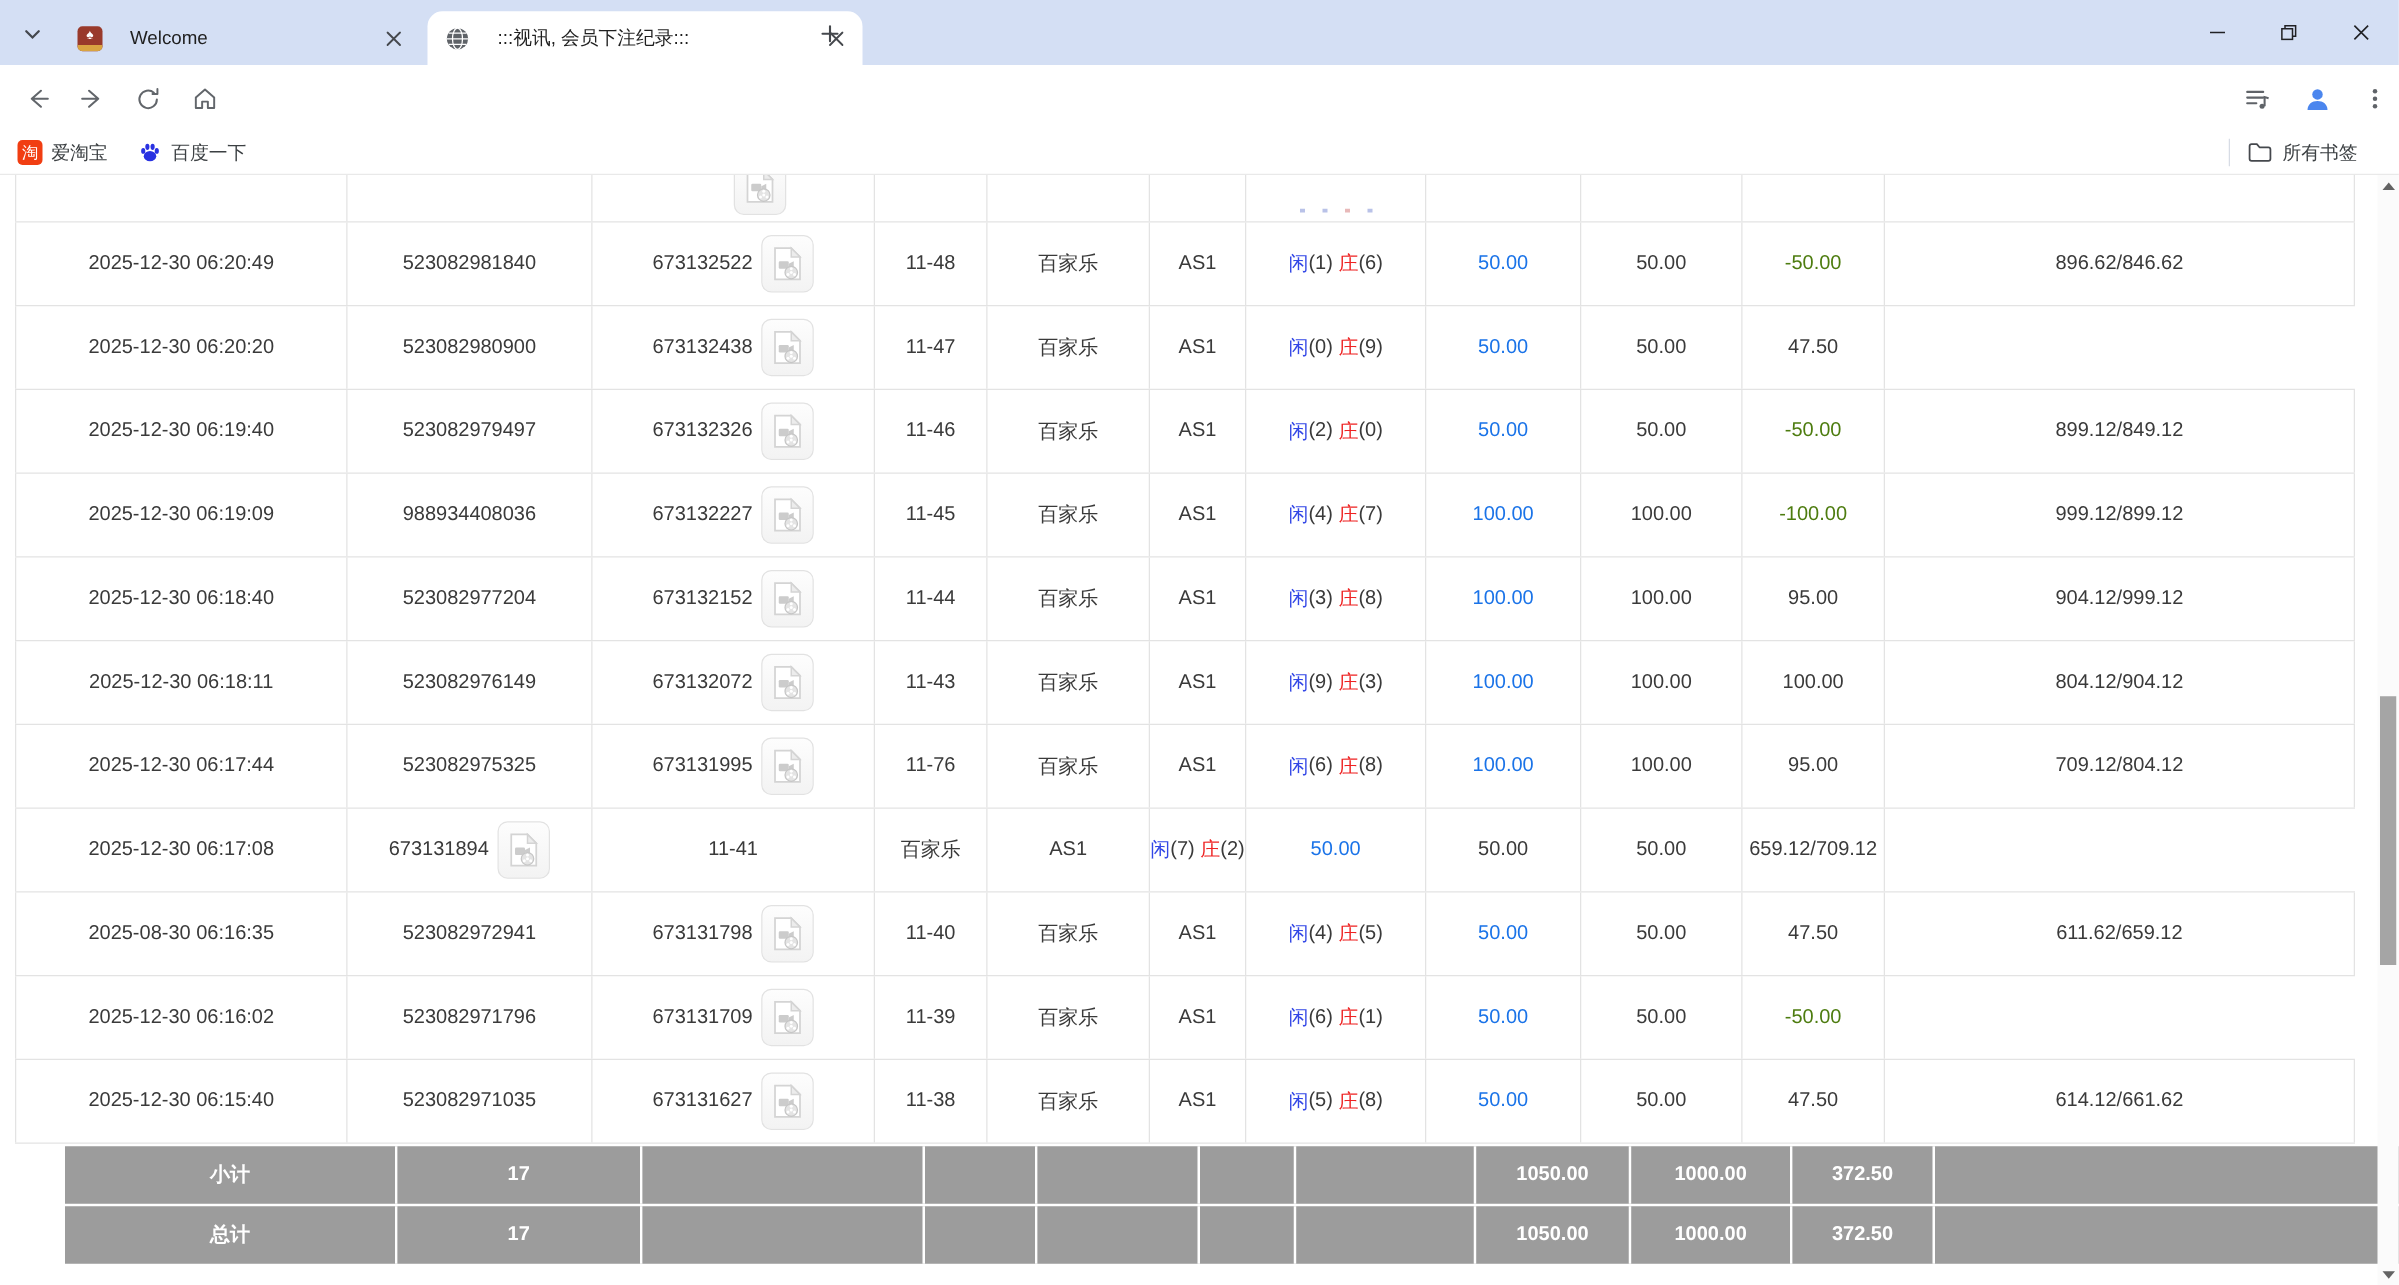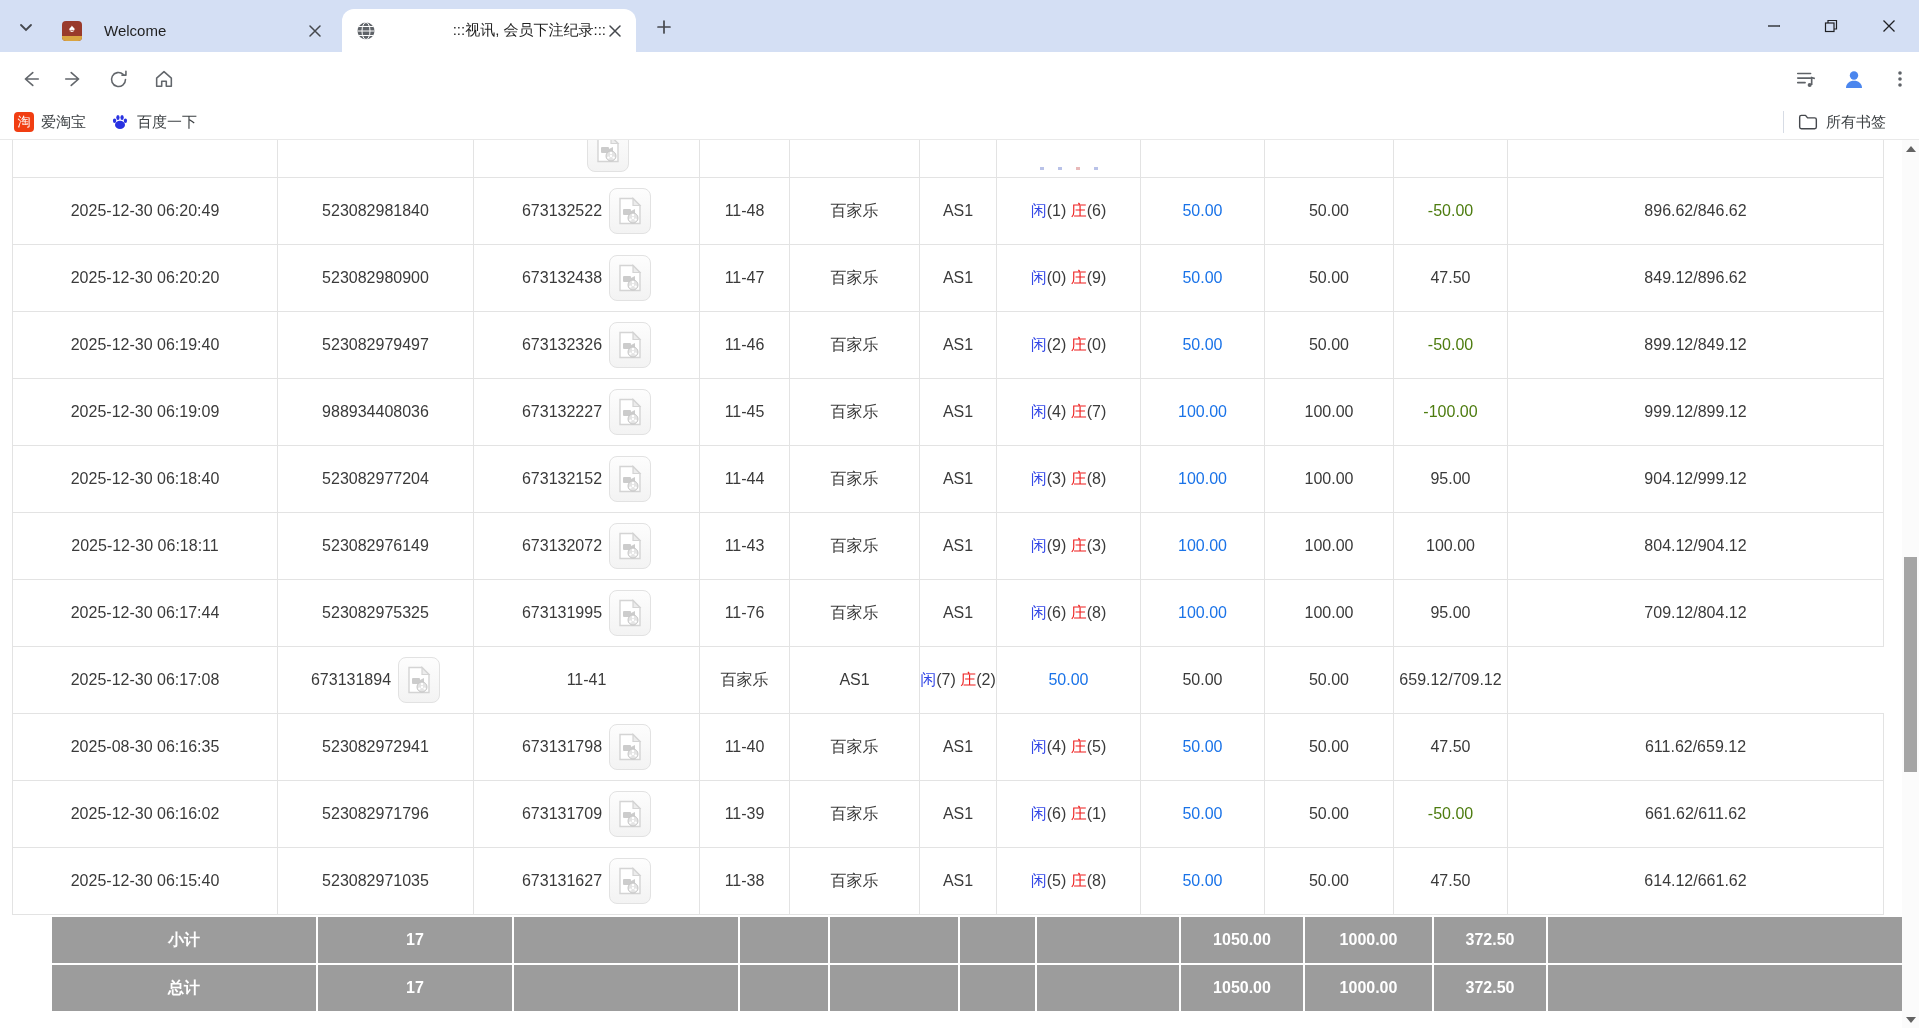--- a/index.html
+++ b/index.html
@@ -5,21 +5,21 @@
   * { margin:0; padding:0; box-sizing:border-box; }
   html,body { width:1919px; height:1028px; overflow:hidden; background:#fff;
               font-family:"Liberation Sans","DejaVu Sans",sans-serif; }
   .browser { position:absolute; inset:0; }
 
   
   .tabstrip { position:absolute; top:0; left:0; right:0; height:52px; background:#d4dff4; }
   .tab-search { position:absolute; left:14px; top:15px; width:24px; height:24px; display:flex; align-items:center; justify-content:center; cursor:pointer; }
   .tab { position:absolute; top:9px; height:43px; border-radius:12px 12px 0 0; display:flex; align-items:center; font-size:15px; color:#1f1f1f; }
   .tab-welcome { left:48px; width:288px; }
-  .tab-active { left:342px; width:294px; background:#fff;text-align:right; }
+  .tab-active { left:342px; width:348px; background:#fff; }
   .tab .favicon { margin-left:14px; flex:0 0 auto; }
   .tab .tab-title { margin-left:22px; flex:1; white-space:nowrap; overflow:hidden; }
   .tab .tab-close { margin-right:12px; width:18px; height:18px; display:flex; align-items:center; justify-content:center; cursor:pointer; }
   .spade-favicon { width:20px; height:20px; border-radius:4px; background:#993a2b; position:relative; overflow:hidden; }
   .spade-favicon .spade { position:absolute; top:0px; left:0; right:0; text-align:center; color:#fff; font-size:11px; line-height:14px; }
   .spade-favicon .gold { position:absolute; bottom:0; left:0; right:0; height:5px; background:#d9a441; }
   .newtab-btn { position:absolute; left:652px; top:15px; width:24px; height:24px; display:flex; align-items:center; justify-content:center; cursor:pointer; }
   .win-btn { position:absolute; top:12px; width:30px; height:28px; display:flex; align-items:center; justify-content:center; cursor:pointer; }
   .win-min { left:1759px; } .win-restore { left:1816px; } .win-close { left:1874px; }
 
@@ -327,21 +327,20 @@
               <span class="bet-player">闲</span>
               <span>(0)&nbsp;</span>
               <span class="bet-banker">庄</span>
               <span>(9)</span>
             </div>
             <div class="t-cell">
               <span class="blue-link">50.00</span>
             </div>
             <div class="t-cell">50.00</div>
             <div class="t-cell">47.50</div>
-            <div class="t-cell">849.12/896.62</div>
           </div>
           <div class="t-row">
             <div class="t-cell">2025-12-30 06:19:40</div>
             <div class="t-cell">523082979497</div>
             <div class="t-cell">
               <span>673132326</span>
               <span class="vid-btn">
             <svg width="24" height="28" viewBox="0 0 24 28">
               <path d="M2 1.5 h13 l7 7 v18 h-20 z" fill="#ffffff" stroke="#d4d4d4" stroke-width="1.4"></path>
               <path d="M15 1.5 l7 7 h-7 z" fill="#ececec" stroke="#d4d4d4" stroke-width="1.2"></path>
@@ -606,21 +605,20 @@
               <span class="bet-player">闲</span>
               <span>(6)&nbsp;</span>
               <span class="bet-banker">庄</span>
               <span>(1)</span>
             </div>
             <div class="t-cell">
               <span class="blue-link">50.00</span>
             </div>
             <div class="t-cell">50.00</div>
             <div class="t-cell neg">-50.00</div>
-            <div class="t-cell">661.62/611.62</div>
           </div>
           <div class="t-row">
             <div class="t-cell">2025-12-30 06:15:40</div>
             <div class="t-cell">523082971035</div>
             <div class="t-cell">
               <span>673131627</span>
               <span class="vid-btn">
             <svg width="24" height="28" viewBox="0 0 24 28">
               <path d="M2 1.5 h13 l7 7 v18 h-20 z" fill="#ffffff" stroke="#d4d4d4" stroke-width="1.4"></path>
               <path d="M15 1.5 l7 7 h-7 z" fill="#ececec" stroke="#d4d4d4" stroke-width="1.2"></path>

